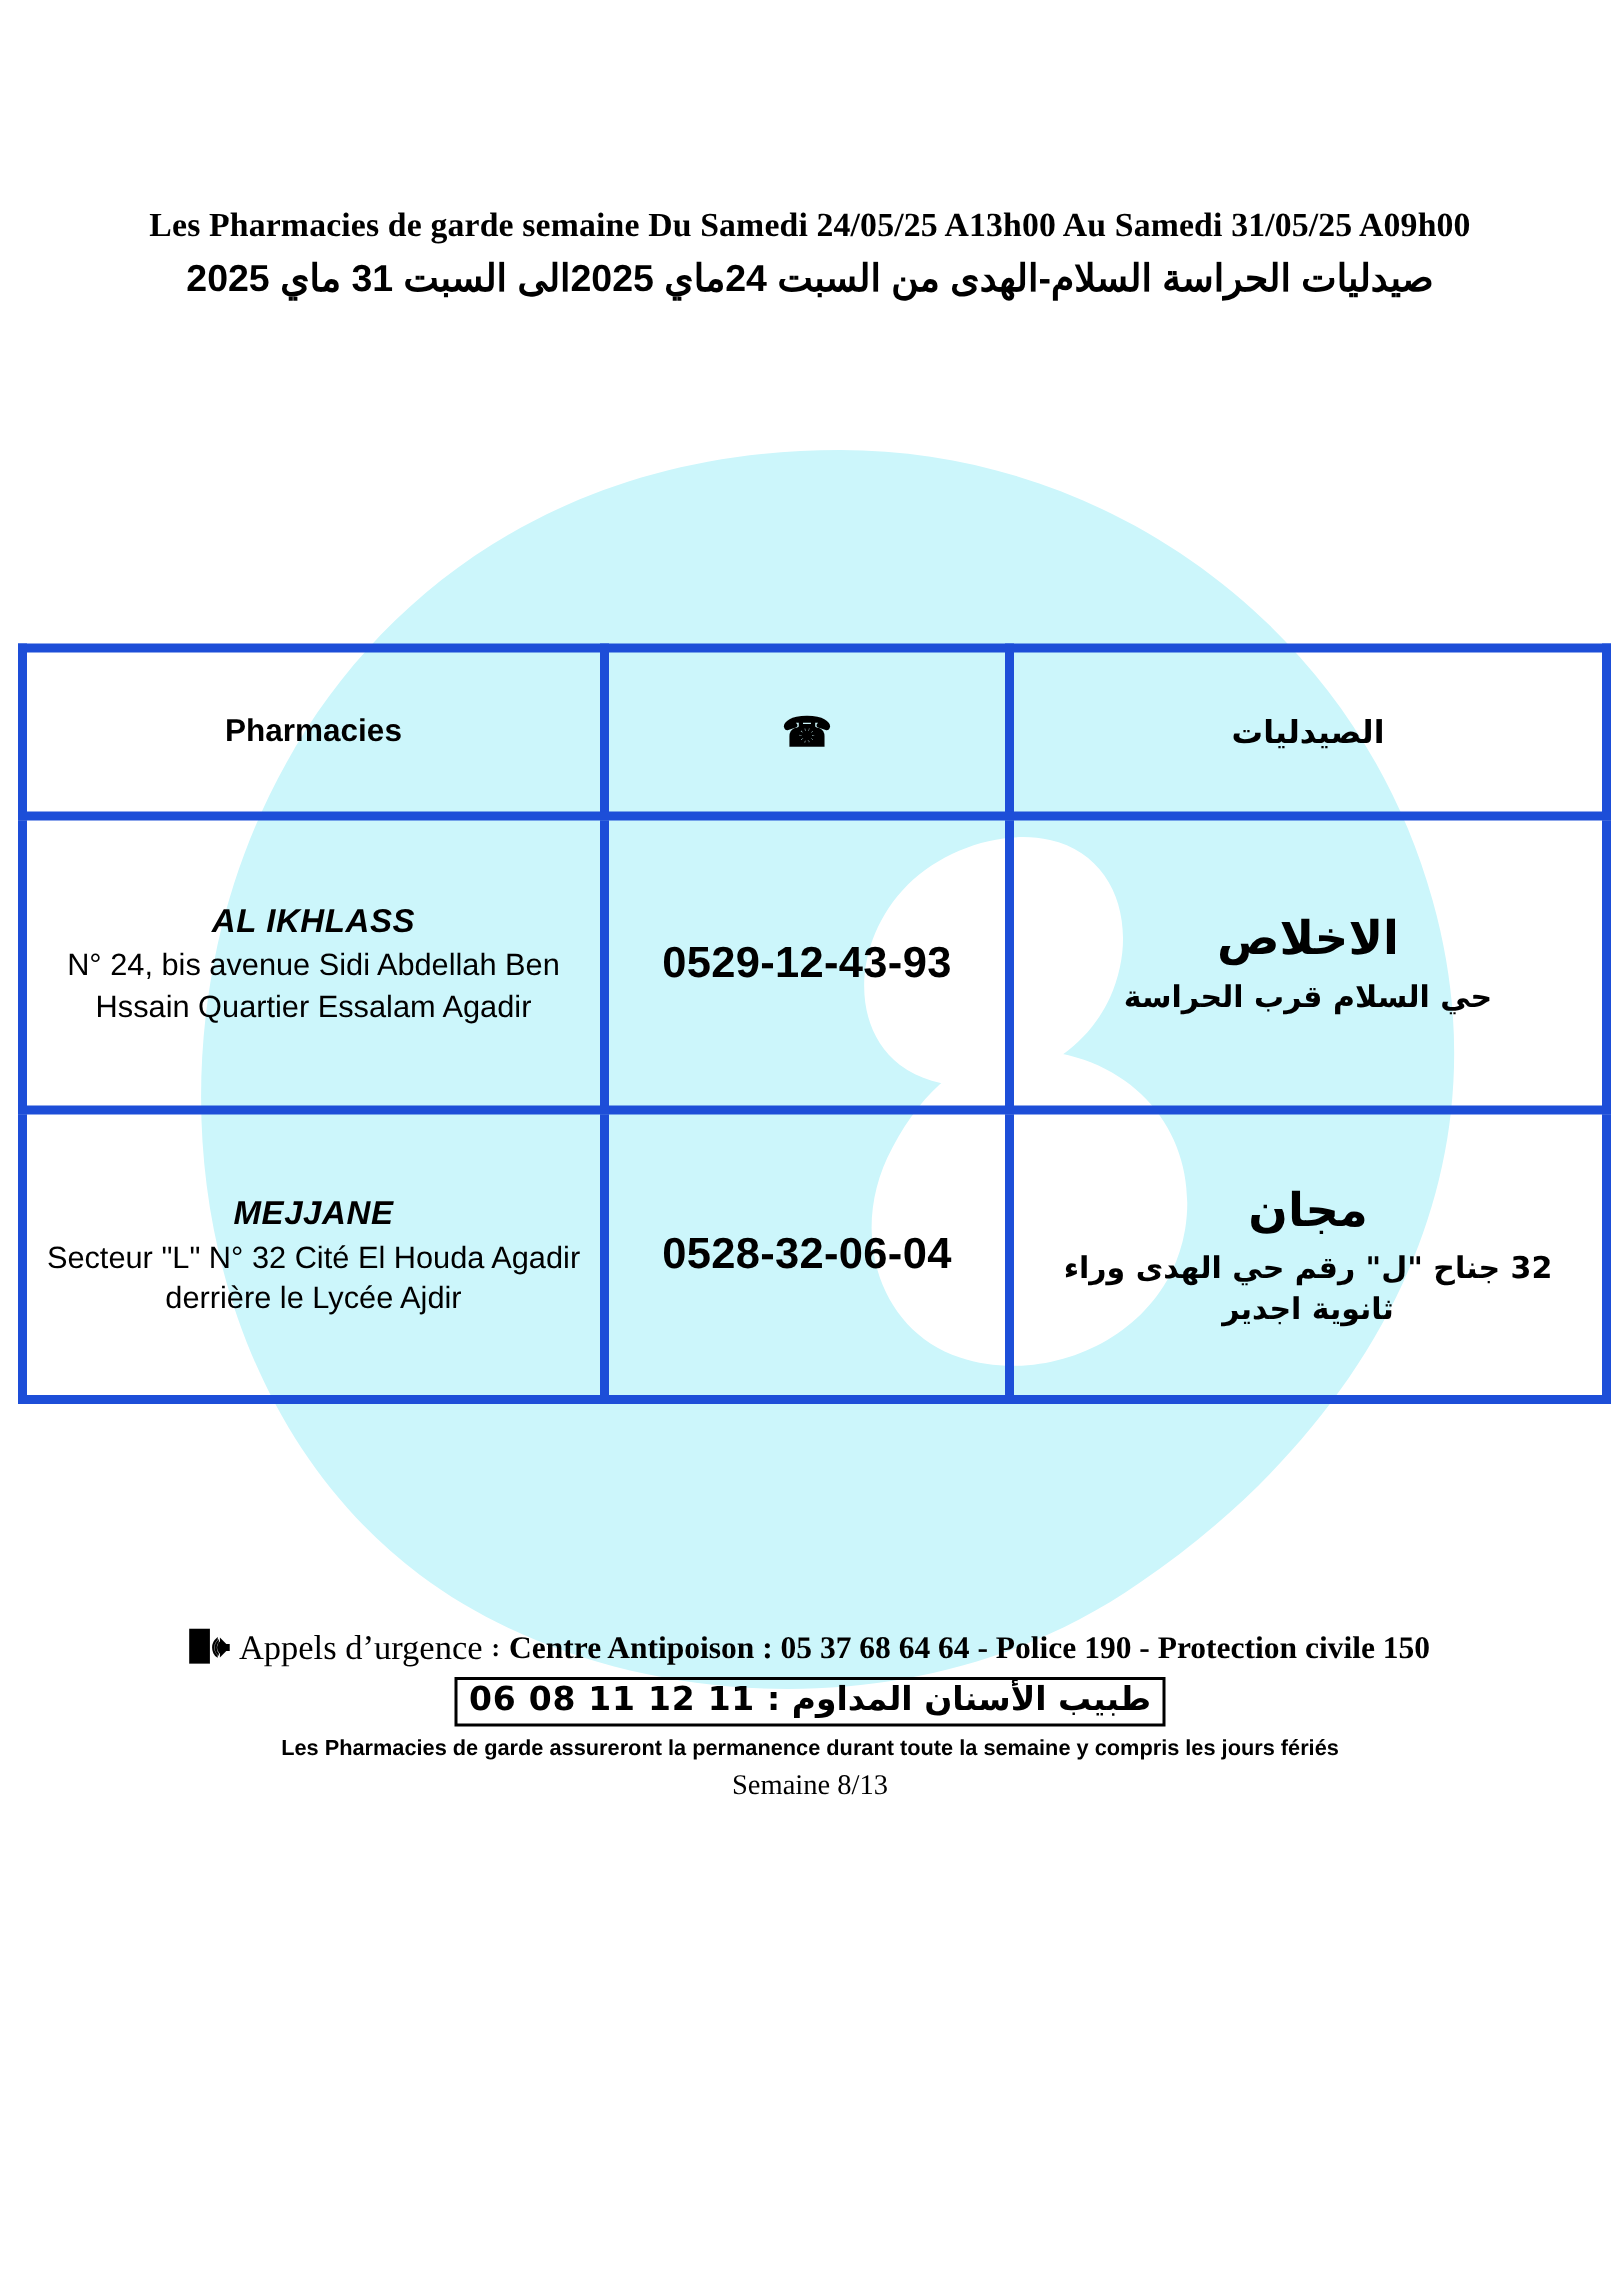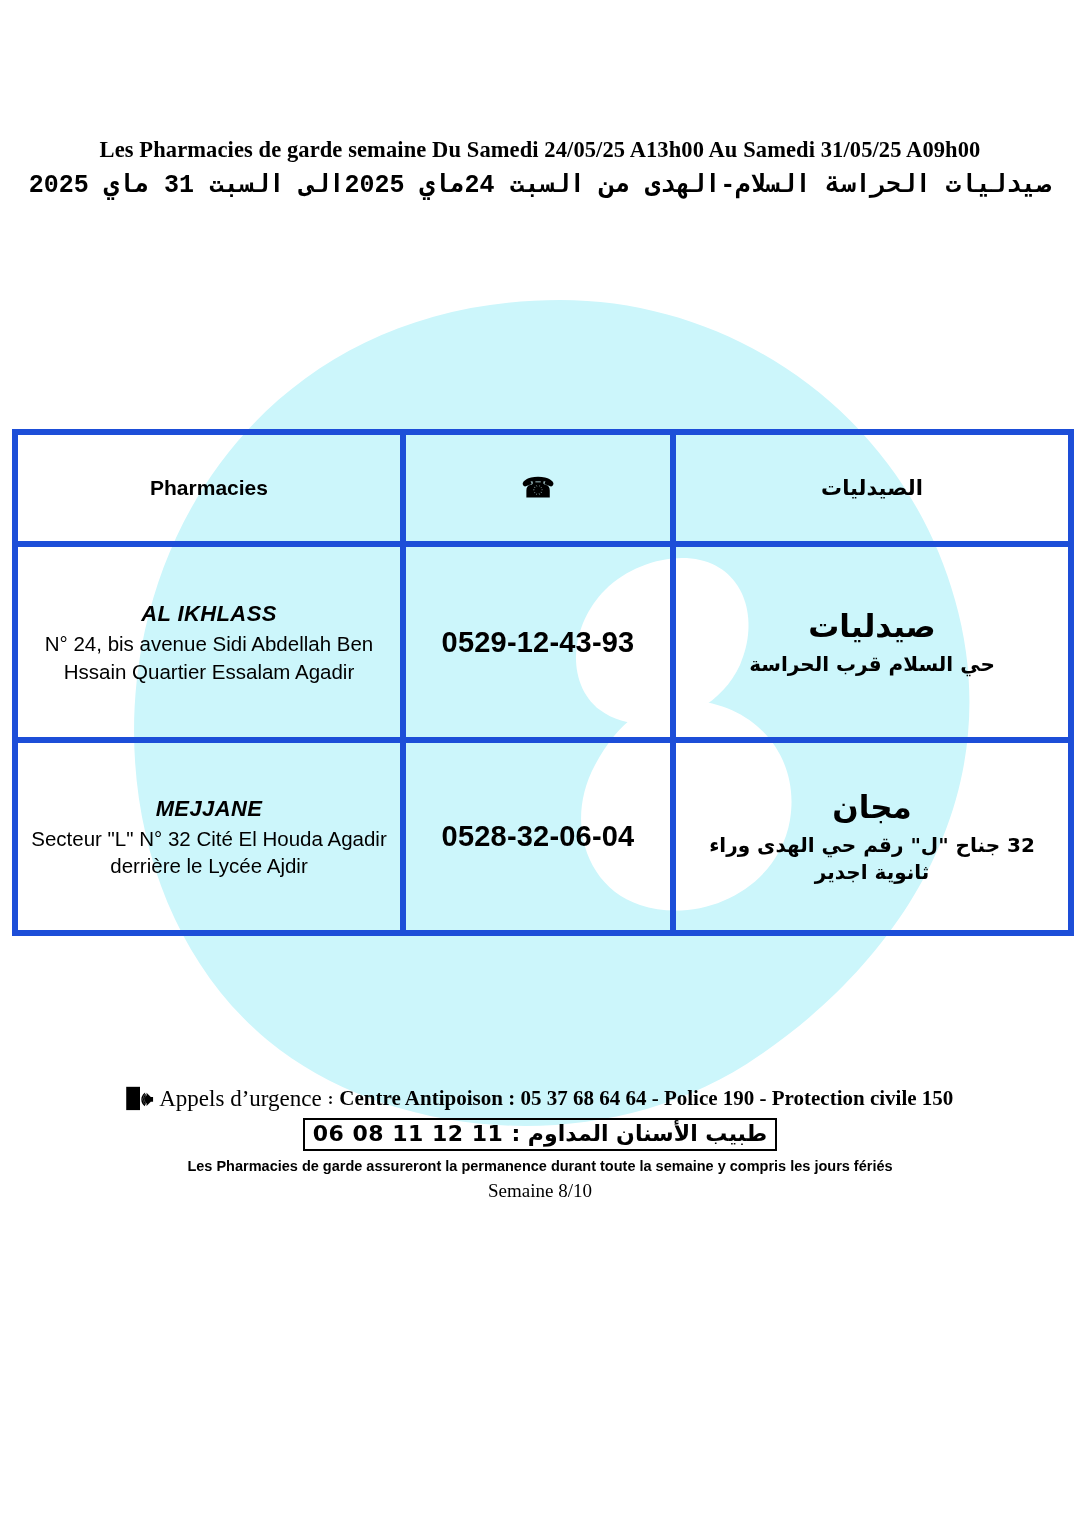--- a/index.html
+++ b/index.html
@@ -46,21 +46,21 @@
     font-family: "Liberation Serif", serif;
     font-weight: bold;
     font-size: 22.5px;
     letter-spacing: 0.1px;
     line-height: 1.25;
     color: #000;
   }
   .title-ar {
     margin-top: 6px;
     direction: rtl;
-    font-family: Liberation Mono, monospace;
+    font-family: Liberation Sans, sans-serif;
     font-weight: bold;
     font-size: 25px;
     line-height: 1.3;
     color: #000;
   }
 
   
   .table-wrap {
     position: absolute;
     left: 12px;
@@ -255,21 +255,21 @@
         </tr>
       </thead>
       <tbody>
         <tr class="row-1">
           <td class="cell-fr">
             <span class="pname">AL IKHLASS</span>
             <span class="paddr">N° 24, bis avenue Sidi Abdellah Ben Hssain Quartier Essalam Agadir</span>
           </td>
           <td class="cell-tel">0529-12-43-93</td>
           <td class="cell-ar">
-            <span class="aname">صيدليات</span>
+            <span class="aname">الاخلاص</span>
             <span class="aaddr">حي السلام قرب الحراسة</span>
           </td>
         </tr>
         <tr class="row-2">
           <td class="cell-fr">
             <span class="pname">MEJJANE</span>
             <span class="paddr">Secteur "L" N° 32 Cité El Houda Agadir derrière le Lycée Ajdir</span>
           </td>
           <td class="cell-tel">0528-32-06-04</td>
           <td class="cell-ar">
@@ -288,16 +288,16 @@
       <span class="urgency-colon">:</span>
       <span class="urgency-body">Centre Antipoison : 05 37 68 64 64 -  Police 190  -   Protection civile 150</span>
     </div>
     <div class="dentist-row">
       <div class="dentist-box">
         <span>طبيب الأسنان المداوم :</span>
         <span class="dentist-num">06 08 11 12 11</span>
       </div>
     </div>
     <div class="note">Les Pharmacies de garde assureront la permanence durant toute la semaine y compris les jours fériés</div>
-    <div class="week">Semaine  8/10</div>
+    <div class="week">Semaine  8/13</div>
   </div>
 
 </div>
 
 </body></html>

